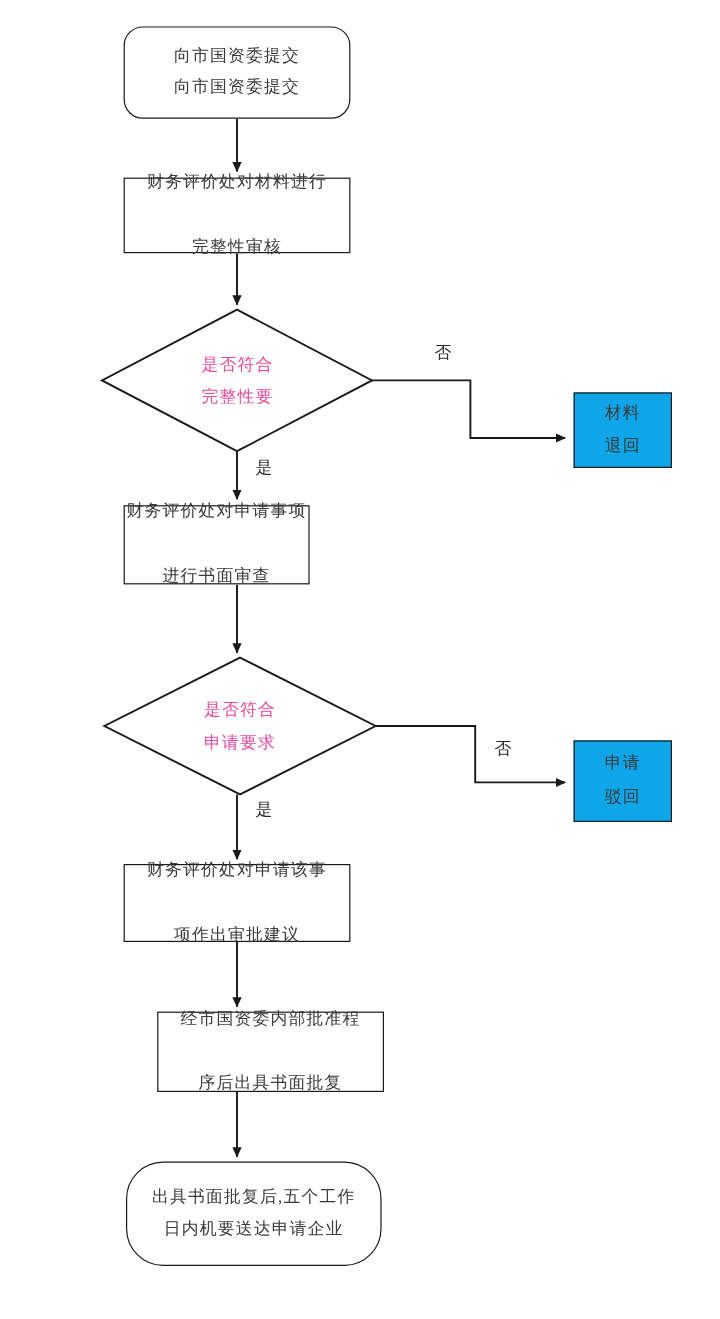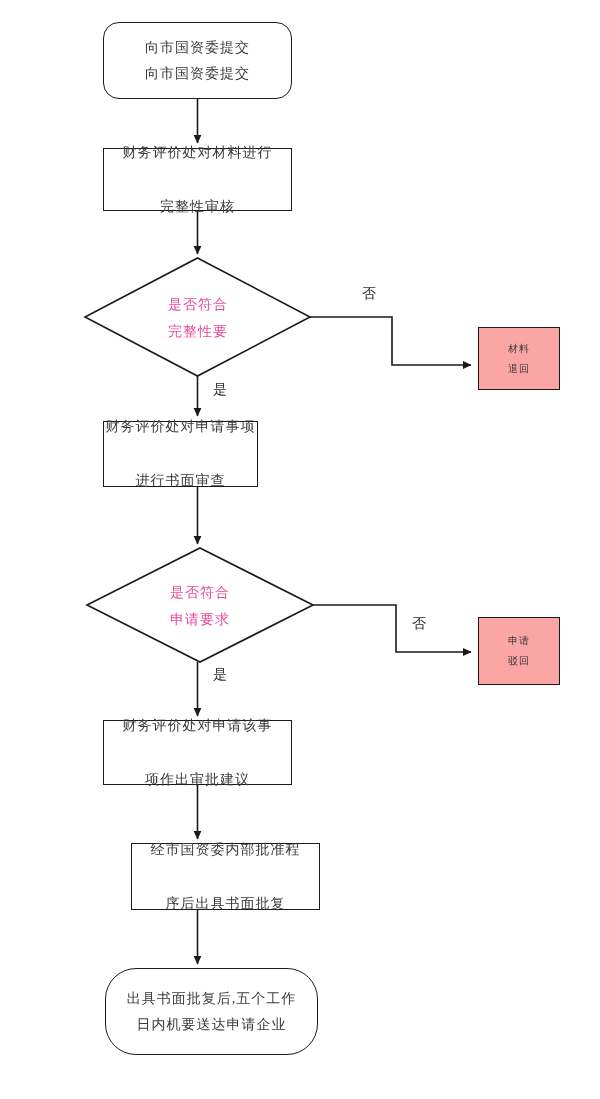--- a/index.html
+++ b/index.html
@@ -49,22 +49,22 @@
     font-size: 14px;
   }
   .process {
     border: 1.6px solid #1a1a1a;
     background: #ffffff;
     font-size: 14px;
     gap: 28px;
   }
   .smallbox {
     border: 1.6px solid #1a1a1a;
-    background: #fca5a5;
-    font-size: 10px;
+    background: #0ea5e9;
+    font-size: 14px;
     line-height: 2.0;
   }
   .decision-label {
     position: absolute;
     display: flex;
     flex-direction: column;
     align-items: center;
     justify-content: center;
     text-align: center;
     color: #ec4899;

